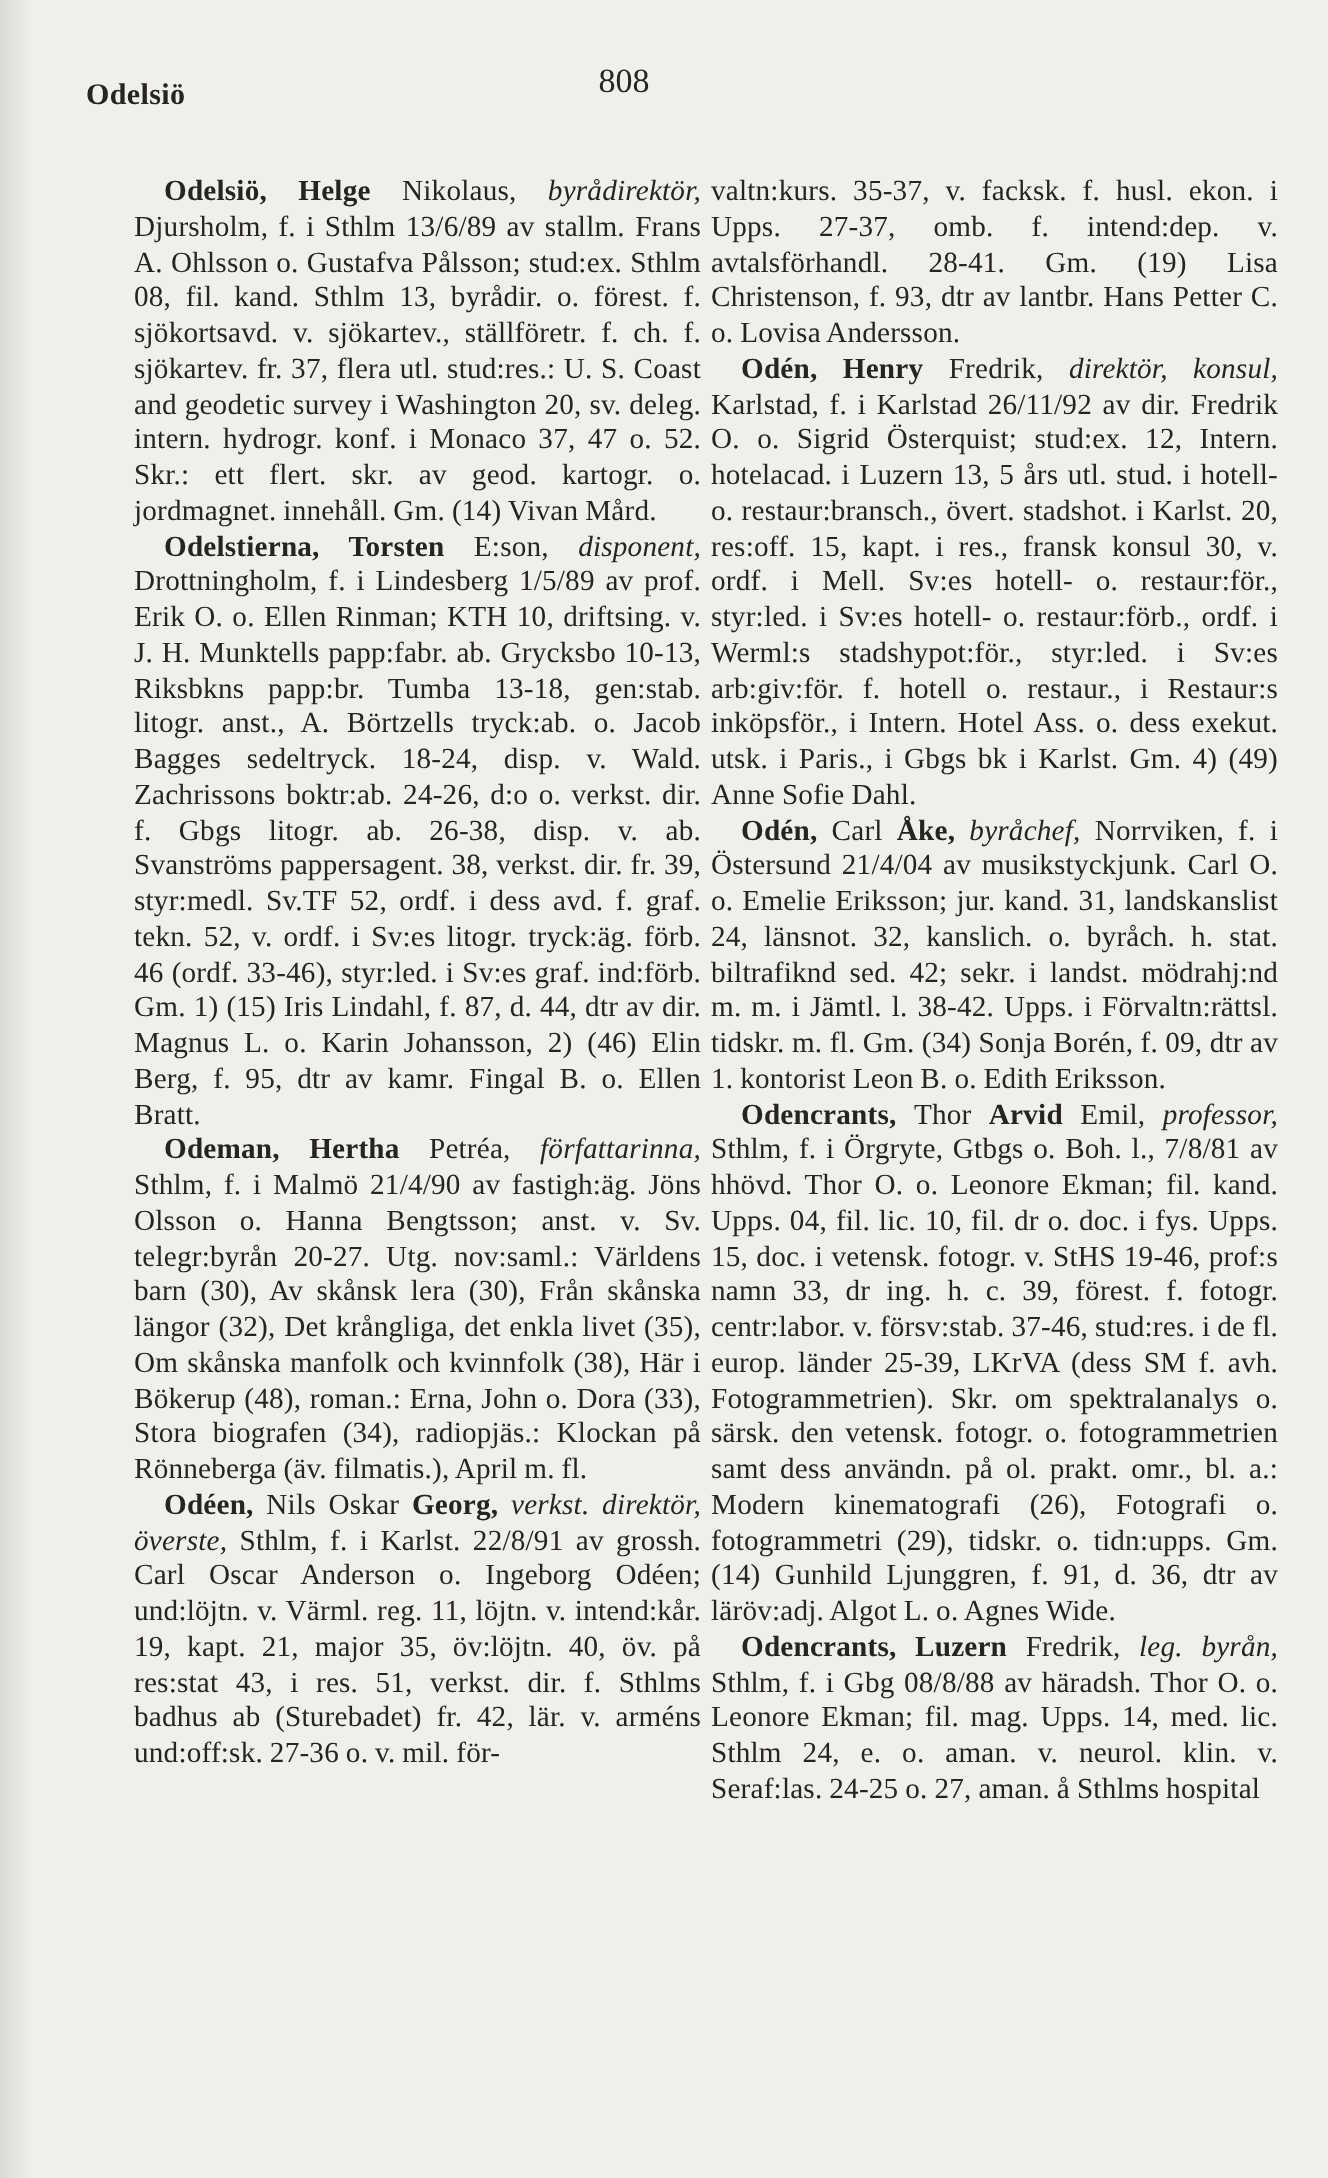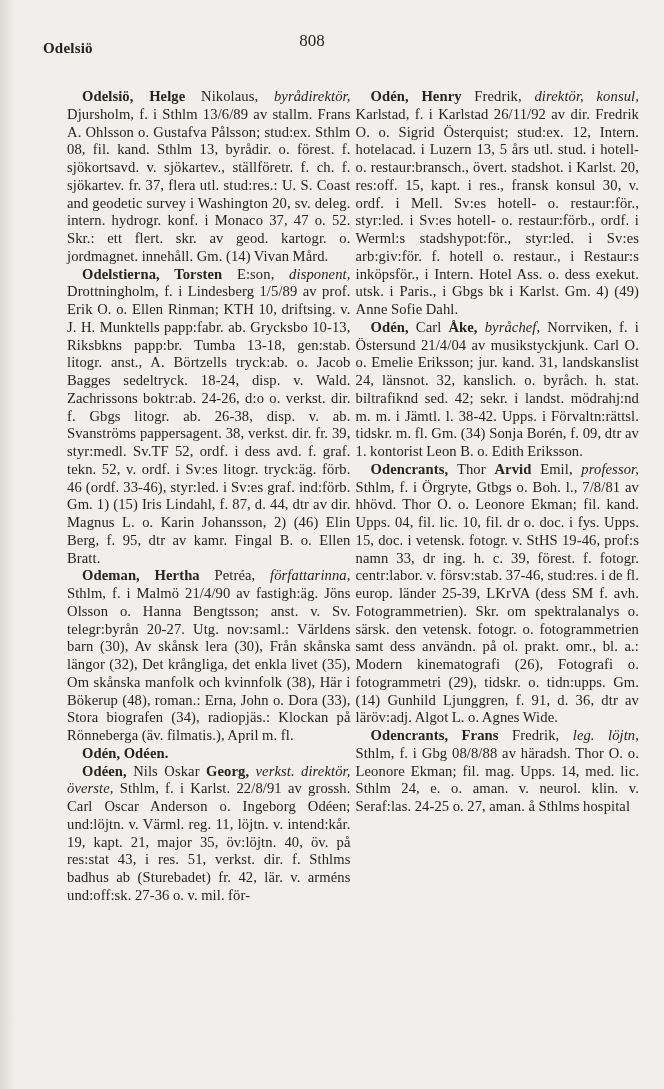--- a/index.html
+++ b/index.html
@@ -44,23 +44,23 @@
 <body>
 
 <div class="page">
   <span class="running-head">Odelsiö</span>
   <span class="page-number">808</span>
   <div class="columns">
     <div class="col">
         <p class="indent"><span class="run-b">Odelsiö, Helge </span><span>Nikolaus, </span><span class="run-i">byrådirektör, </span><span>Djursholm, f. i Sthlm 13/6/89 av stallm. Frans A. Ohlsson o. Gustafva Pålsson; stud:ex. Sthlm 08, fil. kand. Sthlm 13, byrådir. o. förest. f. sjökortsavd. v. sjökartev., ställföretr. f. ch. f. sjökartev. fr. 37, flera utl. stud:res.: U. S. Coast and geodetic survey i Washington 20, sv. deleg. intern. hydrogr. konf. i Monaco 37, 47 o. 52. Skr.: ett flert. skr. av geod. kartogr. o. jordmagnet. innehåll. Gm. (14) Vivan Mård.</span></p>
         <p class="indent"><span class="run-b">Odelstierna, Torsten </span><span>E:son, </span><span class="run-i">disponent, </span><span>Drottningholm, f. i Lindesberg 1/5/89 av prof. Erik O. o. Ellen Rinman; KTH 10, driftsing. v. J. H. Munktells papp:fabr. ab. Grycksbo 10-13, Riksbkns papp:br. Tumba 13-18, gen:stab. litogr. anst., A. Börtzells tryck:ab. o. Jacob Bagges sedeltryck. 18-24, disp. v. Wald. Zachrissons boktr:ab. 24-26, d:o o. verkst. dir. f. Gbgs litogr. ab. 26-38, disp. v. ab. Svanströms pappersagent. 38, verkst. dir. fr. 39, styr:medl. Sv.TF 52, ordf. i dess avd. f. graf. tekn. 52, v. ordf. i Sv:es litogr. tryck:äg. förb. 46 (ordf. 33-46), styr:led. i Sv:es graf. ind:förb. Gm. 1) (15) Iris Lindahl, f. 87, d. 44, dtr av dir. Magnus L. o. Karin Johansson, 2) (46) Elin Berg, f. 95, dtr av kamr. Fingal B. o. Ellen Bratt.</span></p>
         <p class="indent"><span class="run-b">Odeman, Hertha </span><span>Petréa, </span><span class="run-i">författarinna, </span><span>Sthlm, f. i Malmö 21/4/90 av fastigh:äg. Jöns Olsson o. Hanna Bengtsson; anst. v. Sv. telegr:byrån 20-27. Utg. nov:saml.: Världens barn (30), Av skånsk lera (30), Från skånska längor (32), Det krångliga, det enkla livet (35), Om skånska manfolk och kvinnfolk (38), Här i Bökerup (48), roman.: Erna, John o. Dora (33), Stora biografen (34), radiopjäs.: Klockan på Rönneberga (äv. filmatis.), April m. fl.</span></p>
-        <p class="indent"><span class="run-b">Odén, Odéen.</span></p>
         <p class="indent"><span class="run-b">Odéen, </span><span>Nils Oskar </span><span class="run-b">Georg, </span><span class="run-i">verkst. direktör, överste, </span><span>Sthlm, f. i Karlst. 22/8/91 av grossh. Carl Oscar Anderson o. Ingeborg Odéen; und:löjtn. v. Värml. reg. 11, löjtn. v. intend:kår. 19, kapt. 21, major 35, öv:löjtn. 40, öv. på res:stat 43, i res. 51, verkst. dir. f. Sthlms badhus ab (Sturebadet) fr. 42, lär. v. arméns und:off:sk. 27-36 o. v. mil. för-</span></p>
       </div>
     <div class="col">
+        <p><span>valtn:kurs. 35-37, v. facksk. f. husl. ekon. i Upps. 27-37, omb. f. intend:dep. v. avtalsförhandl. 28-41. Gm. (19) Lisa Christenson, f. 93, dtr av lantbr. Hans Petter C. o. Lovisa Andersson.</span></p>
         <p class="indent"><span class="run-b">Odén, Henry </span><span>Fredrik, </span><span class="run-i">direktör, konsul, </span><span>Karlstad, f. i Karlstad 26/11/92 av dir. Fredrik O. o. Sigrid Österquist; stud:ex. 12, Intern. hotelacad. i Luzern 13, 5 års utl. stud. i hotell- o. restaur:bransch., övert. stadshot. i Karlst. 20, res:off. 15, kapt. i res., fransk konsul 30, v. ordf. i Mell. Sv:es hotell- o. restaur:för., styr:led. i Sv:es hotell- o. restaur:förb., ordf. i Werml:s stadshypot:för., styr:led. i Sv:es arb:giv:för. f. hotell o. restaur., i Restaur:s inköpsför., i Intern. Hotel Ass. o. dess exekut. utsk. i Paris., i Gbgs bk i Karlst. Gm. 4) (49) Anne Sofie Dahl.</span></p>
         <p class="indent"><span class="run-b">Odén, </span><span>Carl </span><span class="run-b">Åke, </span><span class="run-i">byråchef, </span><span>Norrviken, f. i Östersund 21/4/04 av musikstyckjunk. Carl O. o. Emelie Eriksson; jur. kand. 31, landskanslist 24, länsnot. 32, kanslich. o. byråch. h. stat. biltrafiknd sed. 42; sekr. i landst. mödrahj:nd m. m. i Jämtl. l. 38-42. Upps. i Förvaltn:rättsl. tidskr. m. fl. Gm. (34) Sonja Borén, f. 09, dtr av 1. kontorist Leon B. o. Edith Eriksson.</span></p>
         <p class="indent"><span class="run-b">Odencrants, </span><span>Thor </span><span class="run-b">Arvid </span><span>Emil, </span><span class="run-i">professor, </span><span>Sthlm, f. i Örgryte, Gtbgs o. Boh. l., 7/8/81 av hhövd. Thor O. o. Leonore Ekman; fil. kand. Upps. 04, fil. lic. 10, fil. dr o. doc. i fys. Upps. 15, doc. i vetensk. fotogr. v. StHS 19-46, prof:s namn 33, dr ing. h. c. 39, förest. f. fotogr. centr:labor. v. försv:stab. 37-46, stud:res. i de fl. europ. länder 25-39, LKrVA (dess SM f. avh. Fotogrammetrien). Skr. om spektralanalys o. särsk. den vetensk. fotogr. o. fotogrammetrien samt dess användn. på ol. prakt. omr., bl. a.: Modern kinematografi (26), Fotografi o. fotogrammetri (29), tidskr. o. tidn:upps. Gm. (14) Gunhild Ljunggren, f. 91, d. 36, dtr av läröv:adj. Algot L. o. Agnes Wide.</span></p>
-        <p class="indent"><span class="run-b">Odencrants, Frans </span><span>Fredrik, </span><span class="run-i">leg. löjtn, </span><span>Sthlm, f. i Gbg 08/8/88 av häradsh. Thor O. o. Leonore Ekman; fil. mag. Upps. 14, med. lic. Sthlm 24, e. o. aman. v. neurol. klin. v. Seraf:las. 24-25 o. 27, aman. å Sthlms hospital</span></p>
+        <p class="indent"><span class="run-b">Odencrants, Luzern </span><span>Fredrik, </span><span class="run-i">leg. byrån, </span><span>Sthlm, f. i Gbg 08/8/88 av häradsh. Thor O. o. Leonore Ekman; fil. mag. Upps. 14, med. lic. Sthlm 24, e. o. aman. v. neurol. klin. v. Seraf:las. 24-25 o. 27, aman. å Sthlms hospital</span></p>
       </div>
   </div>
 </div>
 
 </body></html>

